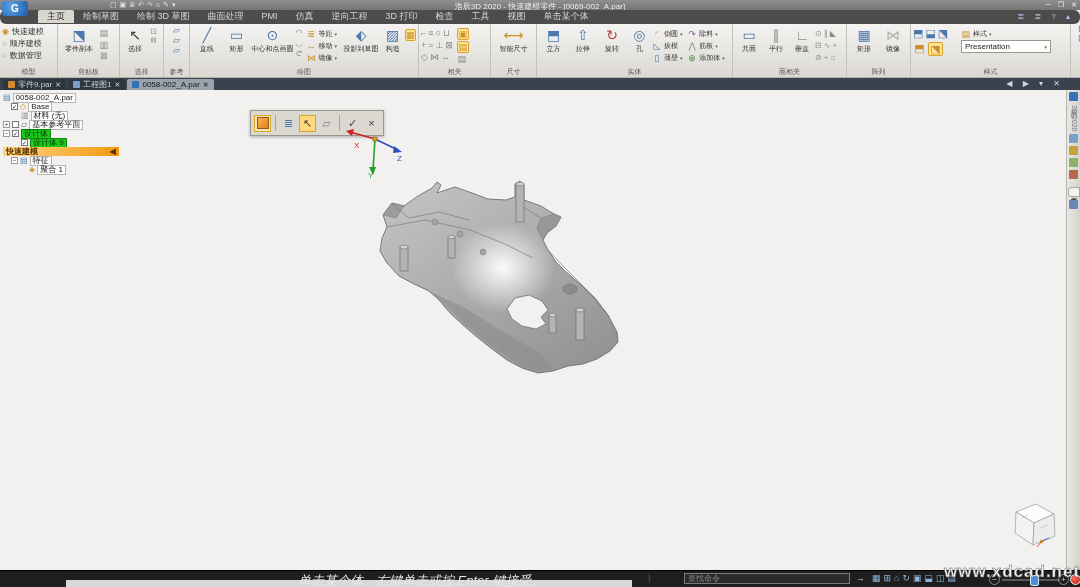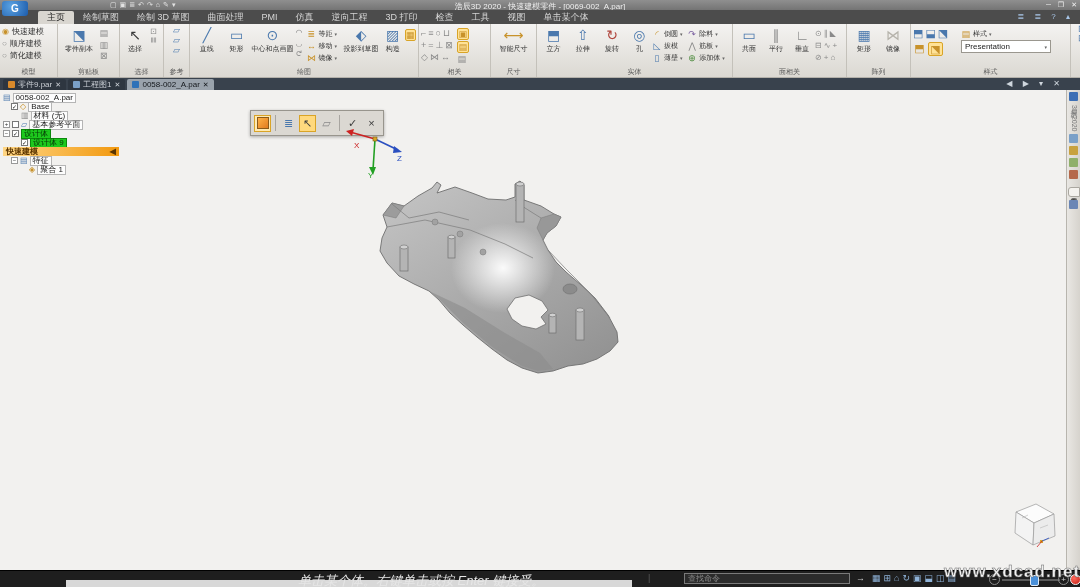--- a/index.html
+++ b/index.html
@@ -13,21 +13,21 @@
   #logo{position:absolute;left:2px;top:1px;width:26px;height:15px;z-index:9;
         background:radial-gradient(circle at 35% 35%,#5aa2e2,#1d5cab);
         border-radius:3px;color:#fff;font-weight:bold;font-size:10px;
         display:flex;align-items:center;justify-content:center;}
   .qat{position:absolute;left:110px;top:1px;font-size:7px;color:#e3e3e3;letter-spacing:3px;}
   #tb-title{position:absolute;left:0;right:0;top:1px;text-align:center;font-size:8px;color:#f0f0f0;}
   .winctl{position:absolute;right:3px;top:1px;display:flex;gap:7px;font-size:7px;color:#f0f0f0;}
 
   
   #tabrow{position:absolute;left:0;top:10px;width:1080px;height:14px;background:#4c4c4c;
-          display:flex;align-items:center;padding-left:38px;box-sizing:border-box;}
+          display:flex;align-items:flex-start;padding-left:38px;box-sizing:border-box;border-radius:6px;}
   .rtab{font-size:9px;color:#d6d6d6;padding:0 9px;height:13px;line-height:13px;white-space:nowrap;}
   .rtab.active{background:#d9d6d0;color:#1d1d1d;border-radius:2px 2px 0 0;}
   .tabrow-right{position:absolute;right:6px;top:12px;font-size:8px;color:#a8c6e8;letter-spacing:4px;}
 
   
   #ribbon{position:absolute;left:0;top:24px;width:1080px;height:54px;
           background:linear-gradient(#f4f3f1,#dbd8d2);border-bottom:1px solid #b4b1aa;
           display:flex;box-sizing:border-box;}
   .rgroup{height:100%;border-right:1px solid #c4c1ba;display:flex;flex-direction:column;
           padding:1px 2px 0;box-sizing:border-box;flex:0 0 auto;}
@@ -161,21 +161,21 @@
       <div class="mrow">
         <span class="gld">◉</span>
         <span>快速建模</span>
         </div>
       <div class="mrow">
         <span class="gry">○</span>
         <span>顺序建模</span>
         </div>
       <div class="mrow">
         <span class="gry">○</span>
-        <span>简化建模</span>
+        <span>数据管理</span>
         </div>
     </div>
     <div class="rg-label">模型</div>
   </div>
 
   <div class="rgroup" style="width:62px">
     <div class="rg-body">
       <div class="rbtn" style="width:38px">
         <span class="ric blu">⬔</span>
         <span class="rlb">零件副本</span>

